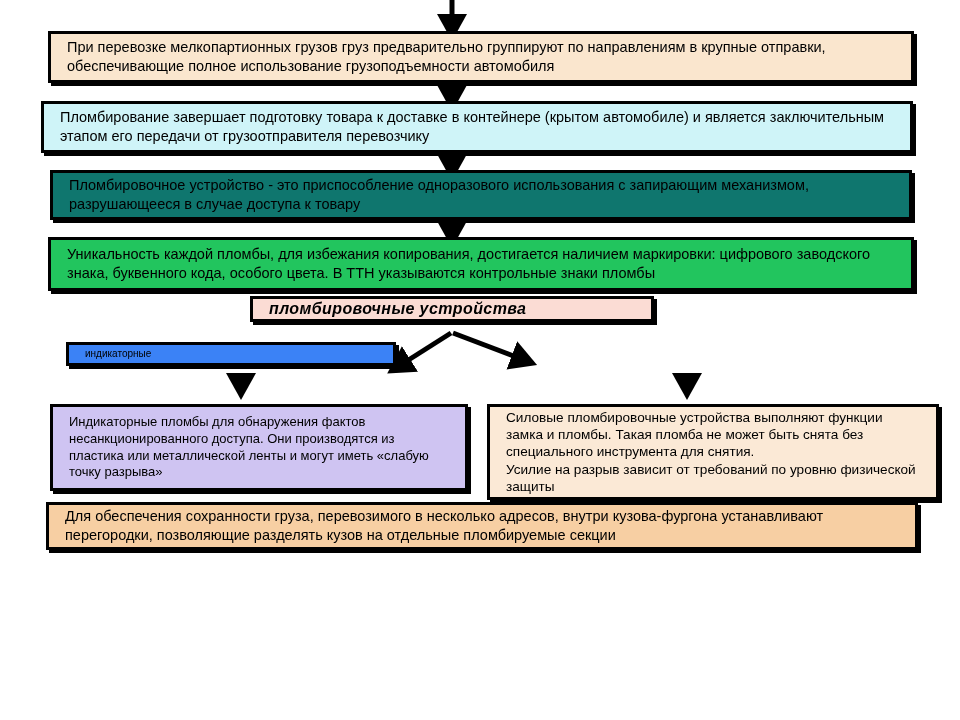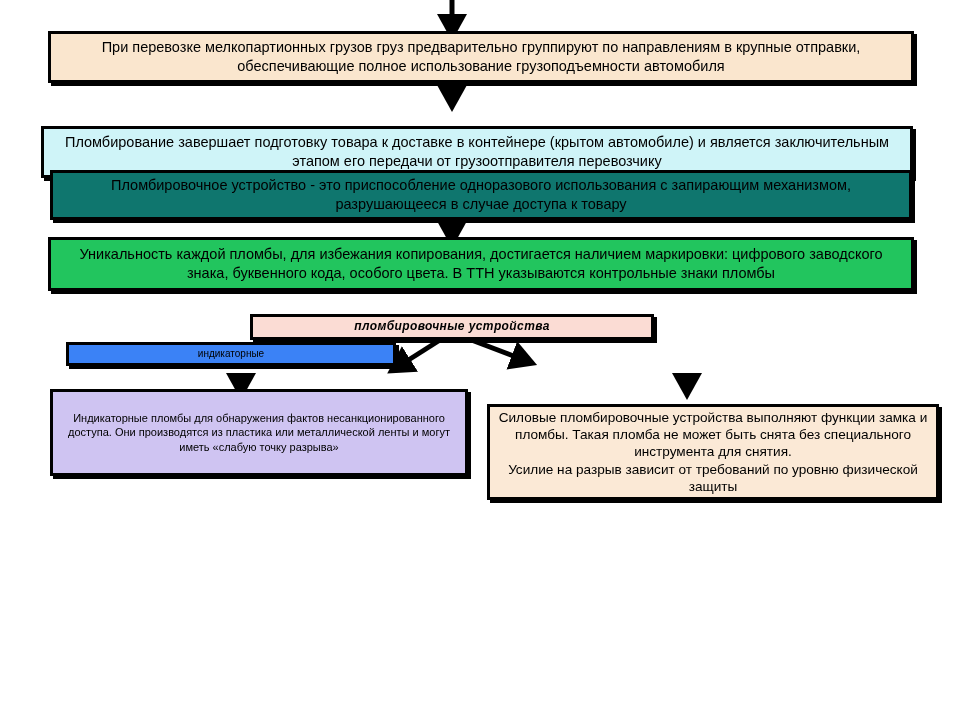--- a/index.html
+++ b/index.html
@@ -21,44 +21,44 @@
     height: 720px;
   }
   .box {
     position: absolute;
     box-sizing: border-box;
     border: 3px solid #000000;
     box-shadow: 3px 3px 0 #000000;
     display: flex;
     align-items: center;
     justify-content: center;
-    text-align: center;
+    text-align: left;
     color: #000000;
     line-height: 1.28;
-    padding: 3px 8px;
+    padding: 3px 16px;
     z-index: 2;
   }
   .box .txt {
     display: block;
     width: 100%;
     white-space: pre-line;
   }
 
   
   #box-grouping   { left: 48px;  top: 31px;  width: 866px; height: 52px;  background: #FAE6CE; font-size: 14.5px; }
-  #box-sealing    { left: 41px;  top: 101px; width: 872px; height: 52px;  background: #CFF4F8; font-size: 14.5px; margin-top: 25px; }
+  #box-sealing    { left: 41px;  top: 101px; width: 872px; height: 52px;  background: #CFF4F8; font-size: 14.5px; }
   #box-device-def { left: 50px;  top: 170px; width: 862px; height: 50px;  background: #0f766e; font-size: 14.5px; }
   #box-unique     { left: 48px;  top: 237px; width: 866px; height: 54px;  background: #22c55e; font-size: 14.5px; }
 
-  #box-title      { left: 250px; top: 314px; width: 404px; height: 26px; background: #FBDCD4; font-size: 12px; font-weight: bold; font-style: italic; letter-spacing: .4px; }
+  #box-title      { left: 250px; top: 296px; width: 404px; height: 26px; background: #FBDCD4; font-size: 16px; font-weight: bold; font-style: italic; letter-spacing: .4px; }
 
   #box-indicator-hdr { left: 66px;  top: 342px; width: 330px; height: 24px; background: #3b82f6; font-size: 10px; }
   #box-force-hdr     { left: 530px; top: 350px; width: 313px; height: 24px; background: #FAE6CE; font-size: 14.5px; }
 
-  #box-indicator-body { left: 50px;  top: 389px; width: 418px; height: 87px; background: #CFC4F2; font-size: 11px; }
+  #box-indicator-body { left: 50px;  top: 404px; width: 418px; height: 87px; background: #CFC4F2; font-size: 13px; }
   #box-force-body     { left: 487px; top: 389px; width: 452px; height: 96px; background: #FBE9D6; font-size: 13.6px; margin-top: 15px; }
 
   #box-partitions { left: 46px; top: 502px; width: 872px; height: 48px; background: #F7CFA3; font-size: 14.5px; }
 
   svg#connectors {
     position: absolute;
     left: 0; top: 0;
     width: 960px;
     height: 720px;
     z-index: 1;
@@ -116,14 +116,17 @@
 
   <div class="box" id="box-indicator-body">
     <span class="txt">Индикаторные пломбы  для обнаружения фактов несанкционированного доступа. Они производятся из пластика или металлической ленты и могут иметь «слабую точку разрыва»</span>
   </div>
 
   <div class="box" id="box-force-body">
     <span class="txt">Силовые пломбировочные устройства выполняют функции замка и пломбы. Такая пломба не может быть снята без специального инструмента для снятия.
 Усилие на разрыв зависит от требований по уровню физической защиты</span>
   </div>
 
+  <div class="box" id="box-partitions">
+    <span class="txt">Для обеспечения сохранности груза, перевозимого в несколько адресов, внутри кузова-фургона устанавливают перегородки, позволяющие разделять кузов на отдельные пломбируемые секции</span>
+  </div>
 
 </div>
 
 </body></html>

